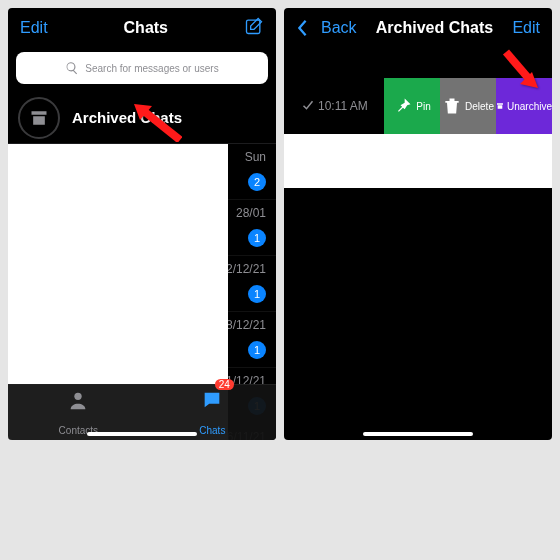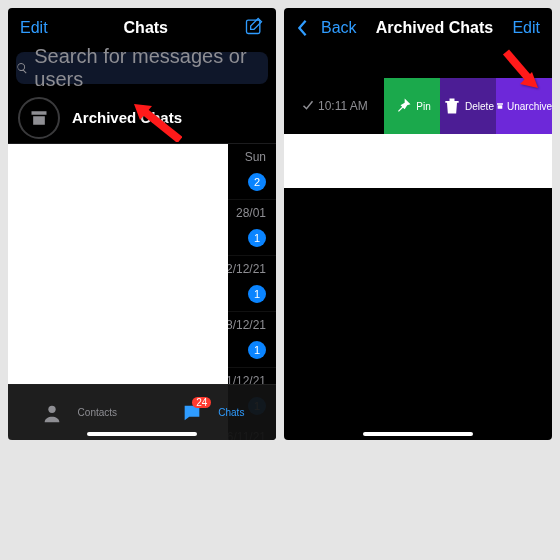--- a/index.html
+++ b/index.html
@@ -5,51 +5,51 @@
   *{box-sizing:border-box;margin:0;padding:0;font-family:-apple-system,Helvetica,Arial,sans-serif;}
   body{background:#e5e5e5;width:560px;height:560px;overflow:hidden;}
   .wrap{display:flex;gap:8px;padding:8px;}
   .phone{width:268px;height:432px;background:#000;border-radius:4px;position:relative;overflow:hidden;color:#fff;}
   .nav{height:40px;display:flex;align-items:center;justify-content:space-between;padding:0 12px;font-size:16px;}
   .nav .title{font-weight:600;flex:1;text-align:center;}
   .link{color:#2f9cff;font-size:16px;}
   .back{color:#2f9cff;display:flex;align-items:center;gap:13px;}
   .back svg{width:12px;height:18px;}
   .compose svg{width:20px;height:20px;stroke:#2f9cff;fill:none;stroke-width:1.6;}
-  .search{margin:4px 8px 8px;height:32px;background:#0f172a;border-radius:8px;display:flex;align-items:center;justify-content:center;gap:6px;color:#8e8e93;font-size:20px;}
+  .search{margin:4px 8px 8px;height:32px;background:#ffffff;border-radius:8px;display:flex;align-items:center;justify-content:center;gap:6px;color:#8e8e93;font-size:10px;text-align:right;}
   .search svg{width:14px;height:14px;fill:#8e8e93;}
   .arch-row{display:flex;align-items:center;height:52px;padding:0 10px;border-bottom:1px solid #1c1c1e;gap:12px;}
   .arch-ico{width:42px;height:42px;border-radius:50%;border:2px solid #3a3a3c;display:flex;align-items:center;justify-content:center;}
   .arch-ico svg{width:20px;height:20px;fill:#8e8e93;}
   .arch-label{font-size:15px;font-weight:600;color:#fff;}
   .list{position:relative;height:392px;overflow:hidden;}
   .rows{position:absolute;inset:0;}
   .row{height:56px;position:relative;border-bottom:1px solid #111;}
   .row .av{position:absolute;left:8px;top:6px;width:44px;height:44px;border-radius:50%;}
   .row .date{position:absolute;right:10px;top:6px;font-size:12px;color:#8e8e93;}
   .row .badge{position:absolute;right:10px;bottom:8px;min-width:18px;height:18px;border-radius:9px;background:#0a84ff;color:#fff;font-size:11px;display:flex;align-items:center;justify-content:center;padding:0 4px;}
   .row .sub{position:absolute;right:50px;top:6px;font-size:12px;color:#9a9a9a;text-align:right;line-height:14px;}
   .whiteblock{position:absolute;left:0;top:0;width:220px;height:392px;background:#fff;}
   .tabbar{position:absolute;left:0;right:0;bottom:0;height:56px;background:rgba(18,18,18,.95);display:flex;justify-content:space-around;align-items:center;font-size:10px;color:#8e8e93;border-top:1px solid #222;}
-  .tab{display:flex;flex-direction:row;align-items:center;gap:14px;}
+  .tab{display:flex;flex-direction:column;align-items:center;gap:14px;}
   .tab svg{width:24px;height:22px;fill:#8e8e93;}
   .tab.active{color:#2f9cff;}
   .tab.active svg{fill:#2f9cff;}
   .tab .tbadge{position:absolute;transform:translate(12px,-10px);background:#ff3b30;color:#fff;font-size:10px;border-radius:8px;padding:0 4px;min-width:16px;text-align:center;}
   .homebar{position:absolute;left:50%;bottom:4px;transform:translateX(-50%);width:110px;height:4px;background:#fff;border-radius:2px;}
   .arrow{position:absolute;pointer-events:none;}
   .arrow svg{filter:drop-shadow(1px 1px 1px rgba(0,0,0,.4));}
   
   .swiperow{display:flex;height:56px;align-items:center;background:#000;}
   .time{color:#8e8e93;font-size:12px;margin-right:auto;margin-left:18px;display:flex;align-items:center;gap:4px;}
   .check svg{width:12px;height:12px;stroke:#8e8e93;fill:none;stroke-width:2;}
   .actbtn{width:56px;height:56px;display:flex;flex-direction:row;align-items:center;justify-content:center;font-size:10px;color:#fff;gap:3px;}
   .actbtn svg{width:20px;height:20px;fill:#fff;}
   .pin{background:#1ba94c;}
-  .del{background:#4c1d95;}
+  .del{background:#737373;}
   .unr{background:#6d28d9;}
   .whitestrip{height:54px;background:#fff;}
 </style>
 </head>
 <body>
 
 <div class="wrap">
 
   <div class="phone">
     <div class="nav">

